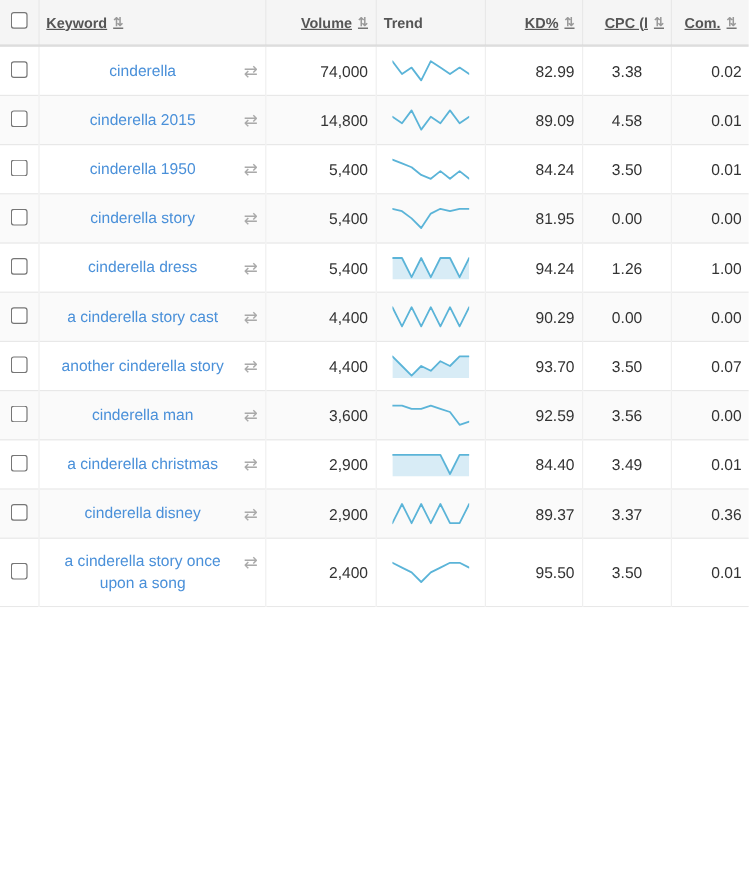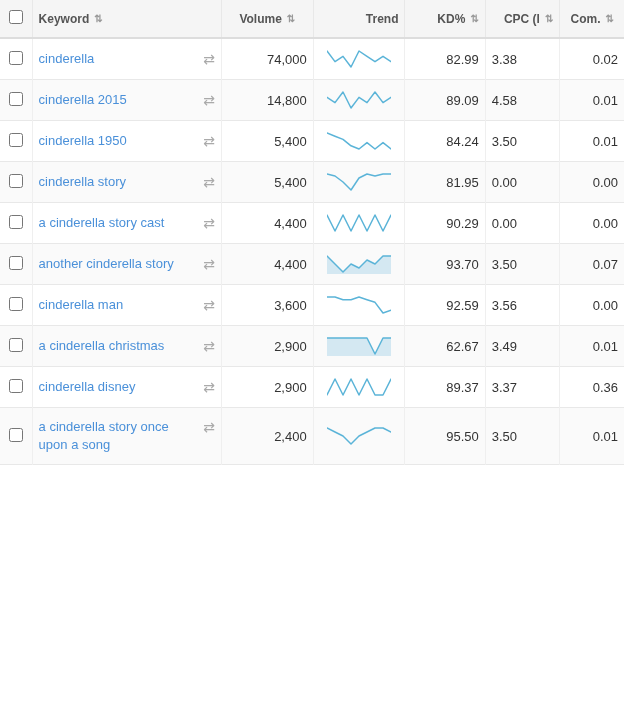--- a/index.html
+++ b/index.html
@@ -47,48 +47,49 @@
     }
     .col-keyword {
       width: 165px;
     }
     .col-volume {
       width: 80px;
       text-align: right;
     }
     .col-trend {
       width: 80px;
-      text-align: right;
+      text-align: left;
     }
     .col-kd {
       width: 70px;
       text-align: right;
       margin-top: 44px;
     }
     .col-cpc {
       width: 65px;
-      text-align: left;
+      text-align: center;
     }
     .col-com {
       width: 55px;
       text-align: right;
     }
     .keyword-link {
       color: #4a90d9;
       text-decoration: none;
       display: block;
       line-height: 1.4;
     }
     .keyword-cell {
       display: flex;
       align-items: flex-start;
       gap: 4px;
     }
     .keyword-text-wrap {
       flex: 1;
+      text-align: center;
     }
     .add-icon {
       color: #aaa;
       font-size: 14px;
       cursor: pointer;
       margin-top: 1px;
       white-space: nowrap;
     }
     input[type="checkbox"] {
       width: 14px;
@@ -105,39 +106,40 @@
     
     .sparkline {
       display: block;
       margin: 0 auto;
     }
     .th-sort {
       display: flex;
       align-items: center;
       gap: 2px;
       cursor: pointer;
+      text-decoration: underline;
     }
   </style>
 </head>
 <body>
 
 <table>
   <thead>
     <tr>
       <th class="col-check">
         <input type="checkbox" style="">
       </th>
       <th class="col-keyword">
         <div class="th-sort">
           <span>Keyword</span>
           <span class="sort-icon">⇅</span>
         </div>
       </th>
       <th class="col-volume">
-        <div class="th-sort" style="justify-content:center">
+        <div class="th-sort" style="justify-content:flex-end">
           <span>Volume</span>
           <span class="sort-icon">⇅</span>
         </div>
       </th>
       <th class="col-trend">
         <span>Trend</span>
       </th>
       <th class="col-kd">
         <div class="th-sort" style="justify-content:flex-end">
           <span>KD%</span>
@@ -238,20 +240,41 @@
         </td>
         <td class="col-kd">81.95</td>
         <td class="col-cpc">0.00</td>
         <td class="col-com">0.00</td>
       </tr>
       <tr>
         <td class="col-check"><input type="checkbox" style=""></td>
         <td class="col-keyword">
           <div class="keyword-cell">
             <div class="keyword-text-wrap">
+              <a class="keyword-link" href="#">cinderella dress</a>
+            </div>
+            <span class="add-icon" title="Add keyword">⇄</span>
+          </div>
+        </td>
+        <td class="col-volume">5,400</td>
+        <td class="col-trend">
+          <svg class="sparkline" width="64" height="20" viewBox="0 0 64 20" xmlns="http://www.w3.org/2000/svg">
+            <path d="M0,2 L8,2 L16,18 L24,2 L32,18 L40,2 L48,2 L56,18 L64,2 L64,20 L0,20 Z" fill="rgba(100,180,220,0.25)" stroke="none"></path>
+            <path d="M0,2 L8,2 L16,18 L24,2 L32,18 L40,2 L48,2 L56,18 L64,2" fill="none" stroke="#5bb4d8" stroke-width="1.5" stroke-linejoin="round" stroke-linecap="round"></path>
+          </svg>
+        </td>
+        <td class="col-kd">94.24</td>
+        <td class="col-cpc">1.26</td>
+        <td class="col-com">1.00</td>
+      </tr>
+      <tr>
+        <td class="col-check"><input type="checkbox" style=""></td>
+        <td class="col-keyword">
+          <div class="keyword-cell">
+            <div class="keyword-text-wrap">
               <a class="keyword-link" href="#">a cinderella story cast</a>
             </div>
             <span class="add-icon" title="Add keyword">⇄</span>
           </div>
         </td>
         <td class="col-volume">4,400</td>
         <td class="col-trend">
           <svg class="sparkline" width="64" height="20" viewBox="0 0 64 20" xmlns="http://www.w3.org/2000/svg">
             <path d="M0,2 L8,18 L16,2 L24,18 L32,2 L40,18 L48,2 L56,18 L64,2" fill="none" stroke="#5bb4d8" stroke-width="1.5" stroke-linejoin="round" stroke-linecap="round"></path>
           </svg>
@@ -311,21 +334,21 @@
             <span class="add-icon" title="Add keyword">⇄</span>
           </div>
         </td>
         <td class="col-volume">2,900</td>
         <td class="col-trend">
           <svg class="sparkline" width="64" height="20" viewBox="0 0 64 20" xmlns="http://www.w3.org/2000/svg">
             <path d="M0,2 L8,2 L16,2 L24,2 L32,2 L40,2 L48,18 L56,2 L64,2 L64,20 L0,20 Z" fill="rgba(100,180,220,0.25)" stroke="none"></path>
             <path d="M0,2 L8,2 L16,2 L24,2 L32,2 L40,2 L48,18 L56,2 L64,2" fill="none" stroke="#5bb4d8" stroke-width="1.5" stroke-linejoin="round" stroke-linecap="round"></path>
           </svg>
         </td>
-        <td class="col-kd">62.67</td>
+        <td class="col-kd">84.40</td>
         <td class="col-cpc">3.49</td>
         <td class="col-com">0.01</td>
       </tr>
       <tr>
         <td class="col-check"><input type="checkbox" style=""></td>
         <td class="col-keyword">
           <div class="keyword-cell">
             <div class="keyword-text-wrap">
               <a class="keyword-link" href="#">cinderella disney</a>
             </div>

